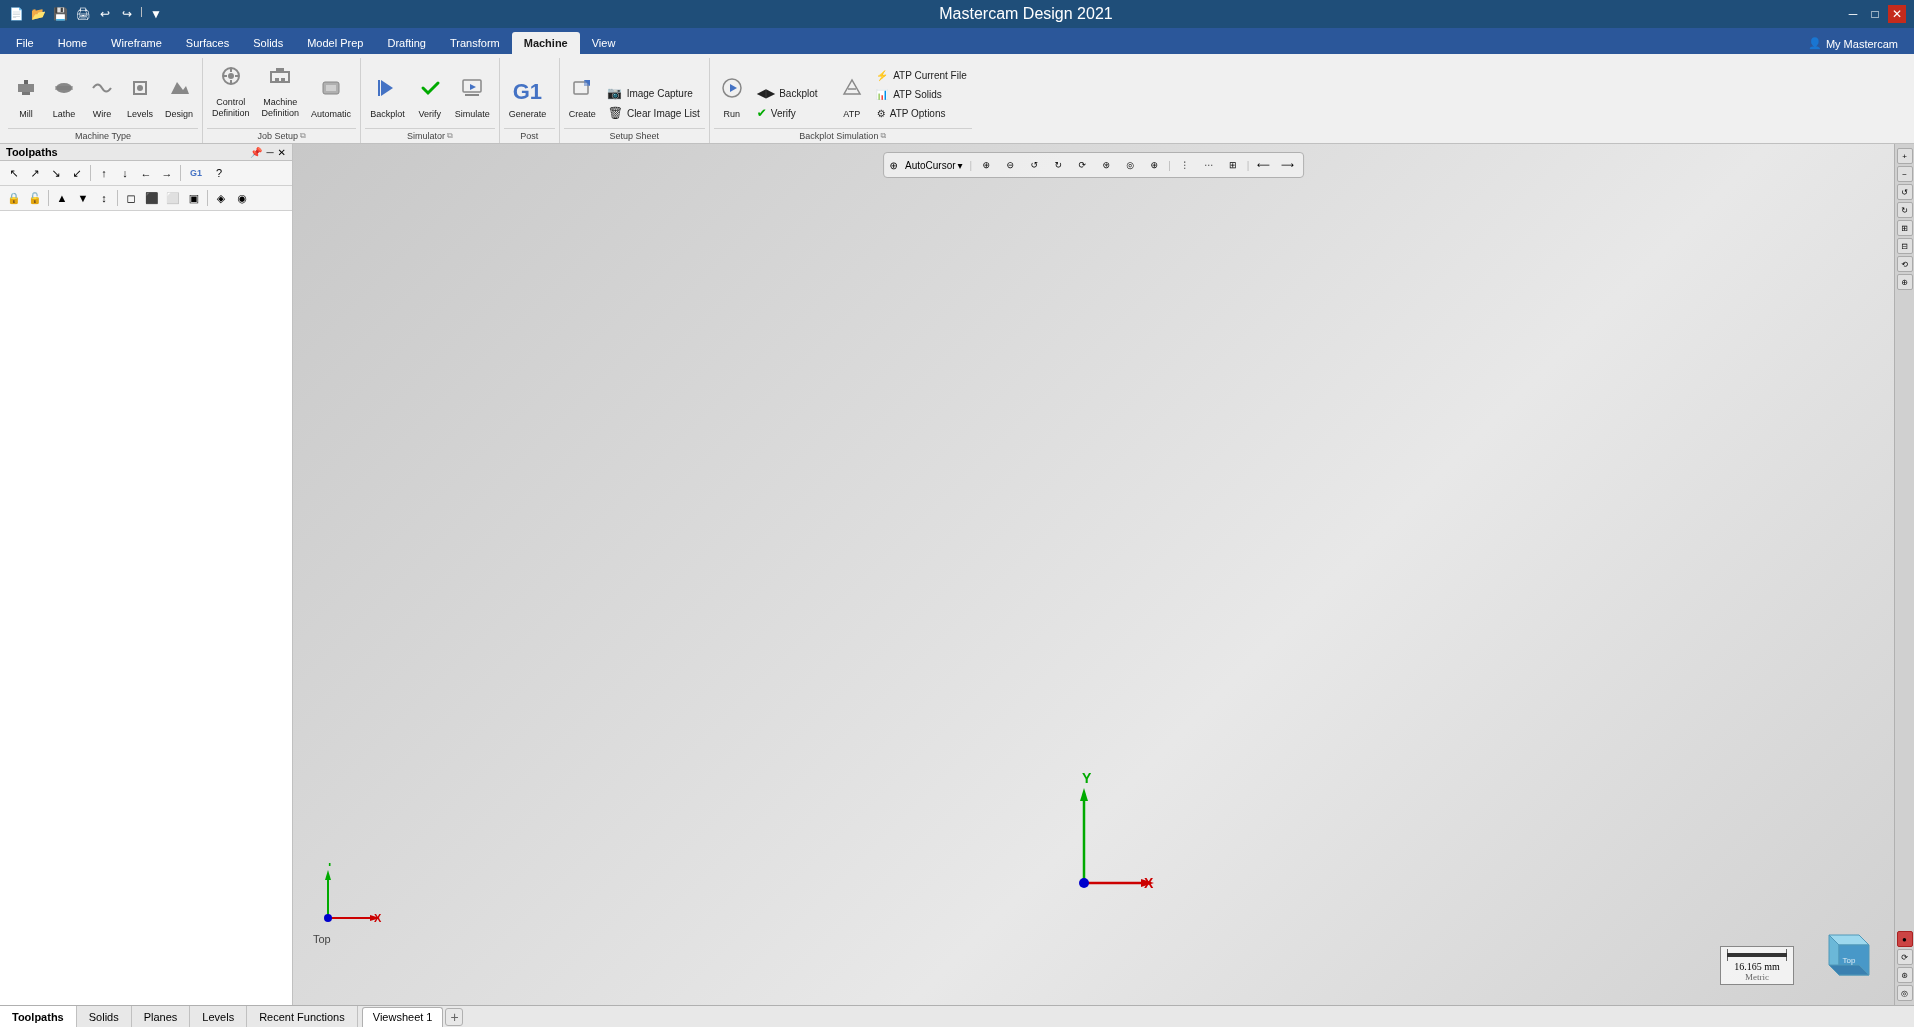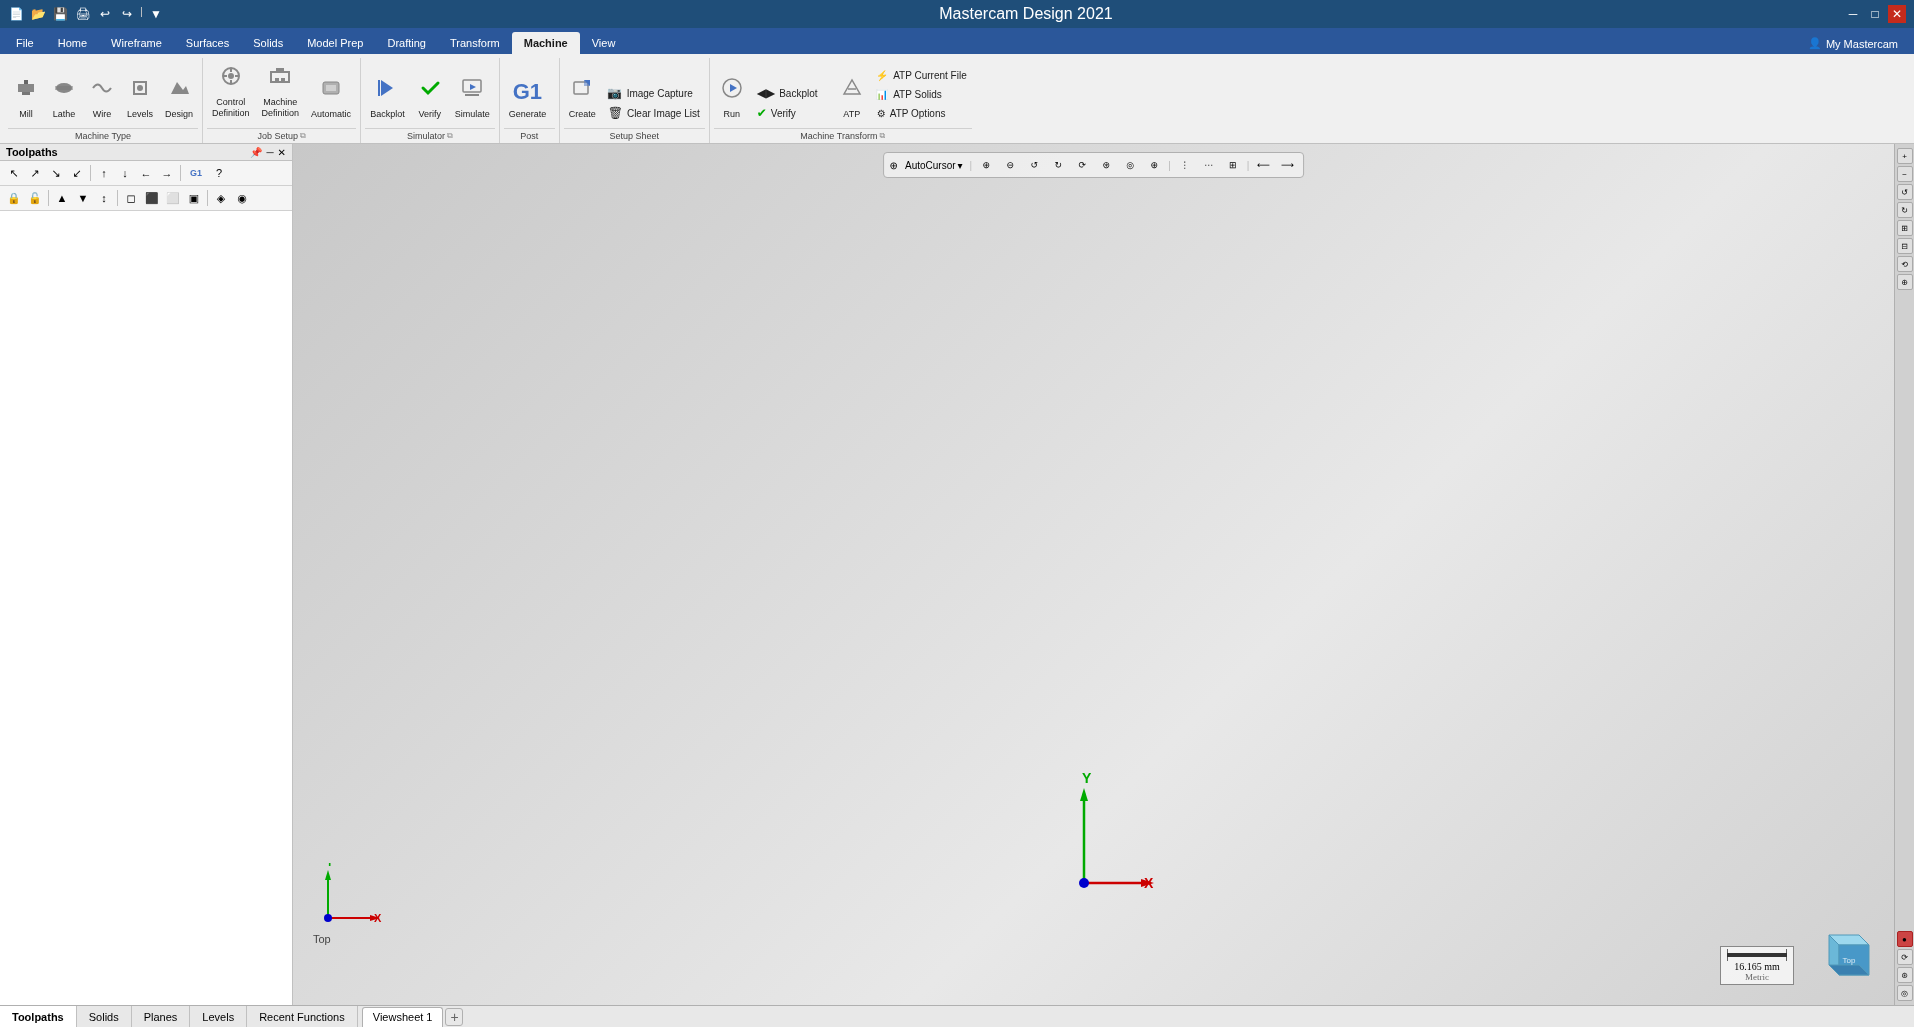--- a/index.html
+++ b/index.html
@@ -574,21 +574,21 @@
           <span class="icon" style="font-size:10px;">📊</span>
           <span>ATP Solids</span>
         </button>
         <button class="ribbon-btn small">
           <span class="icon" style="font-size:10px;">⚙</span>
           <span>ATP Options</span>
         </button>
       </div>
     </div>
     <div class="ribbon-group-label">
-      <span>Machine Transform</span>
+      <span>Backplot Simulation</span>
       <span class="expand-arrow">⧉</span>
     </div>
   </div>
 
 
 </div>
 
 <div id="main-area">
 
   <div id="toolpaths-panel">

